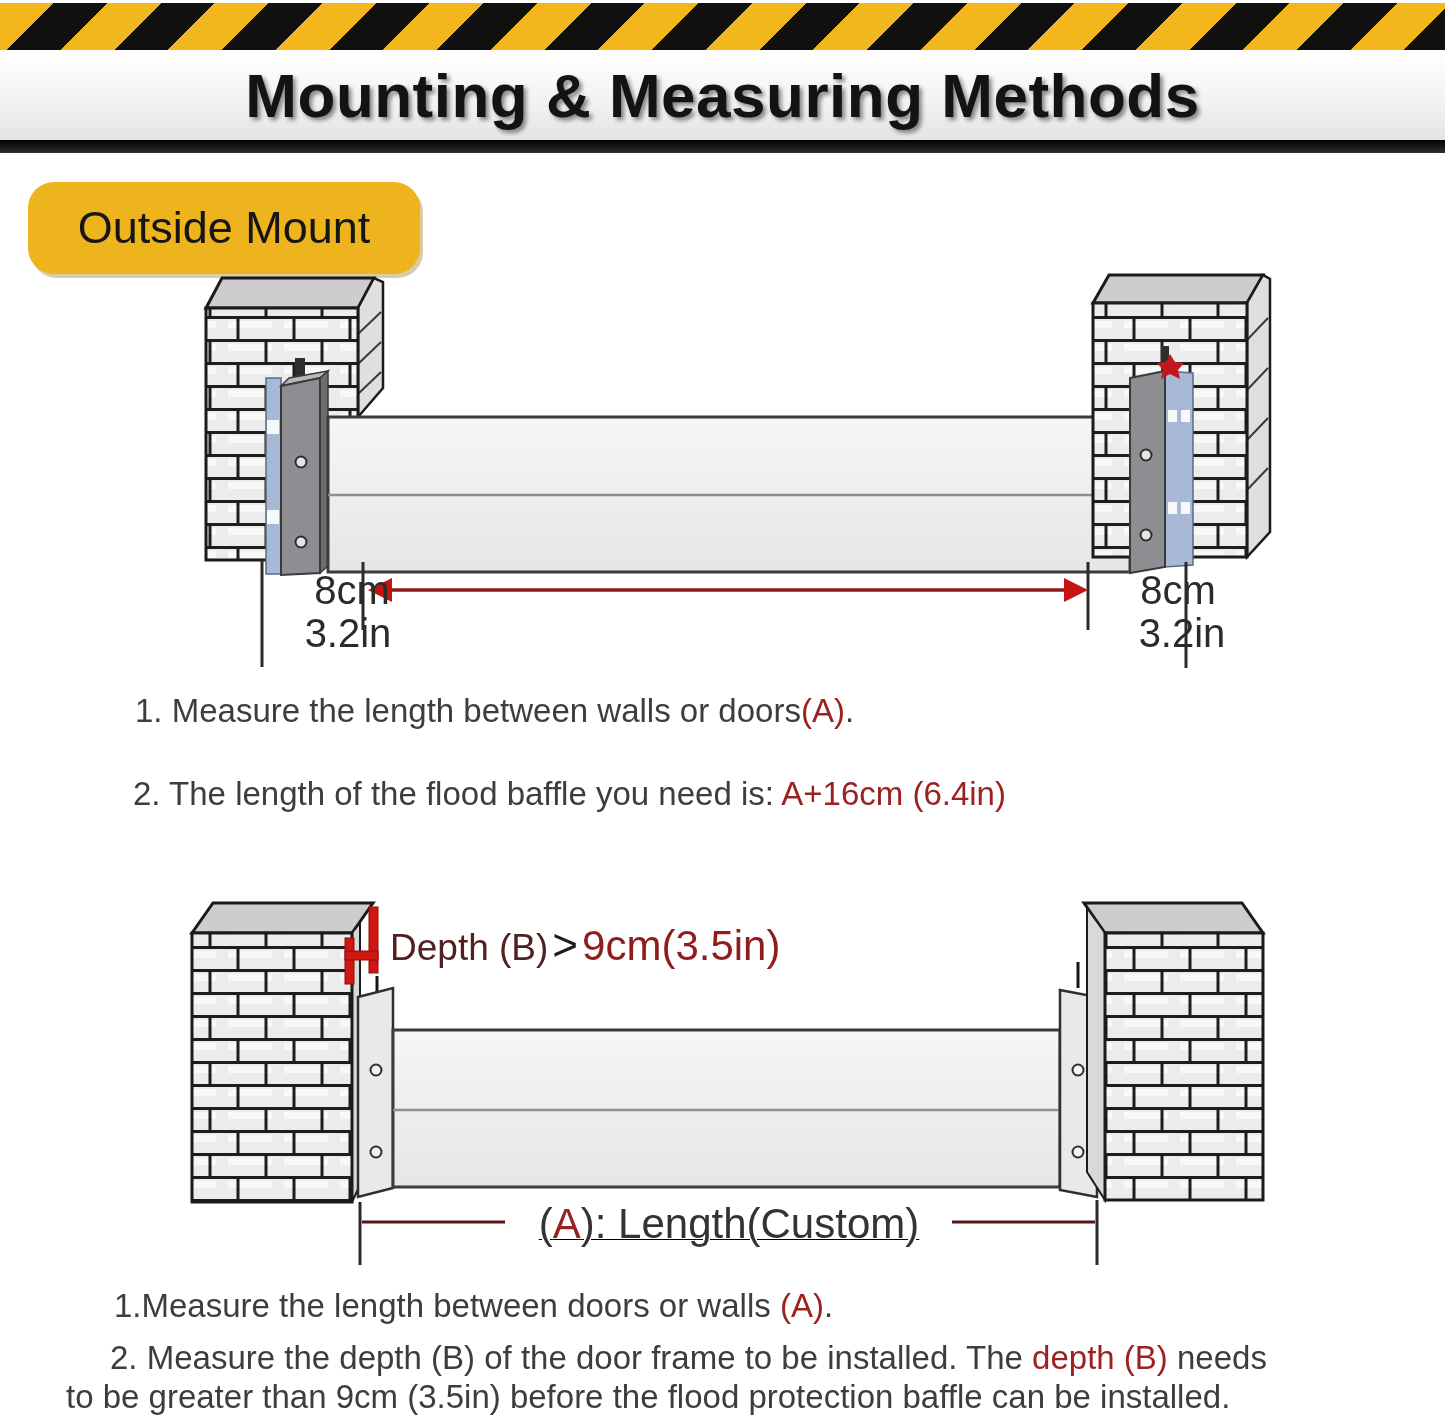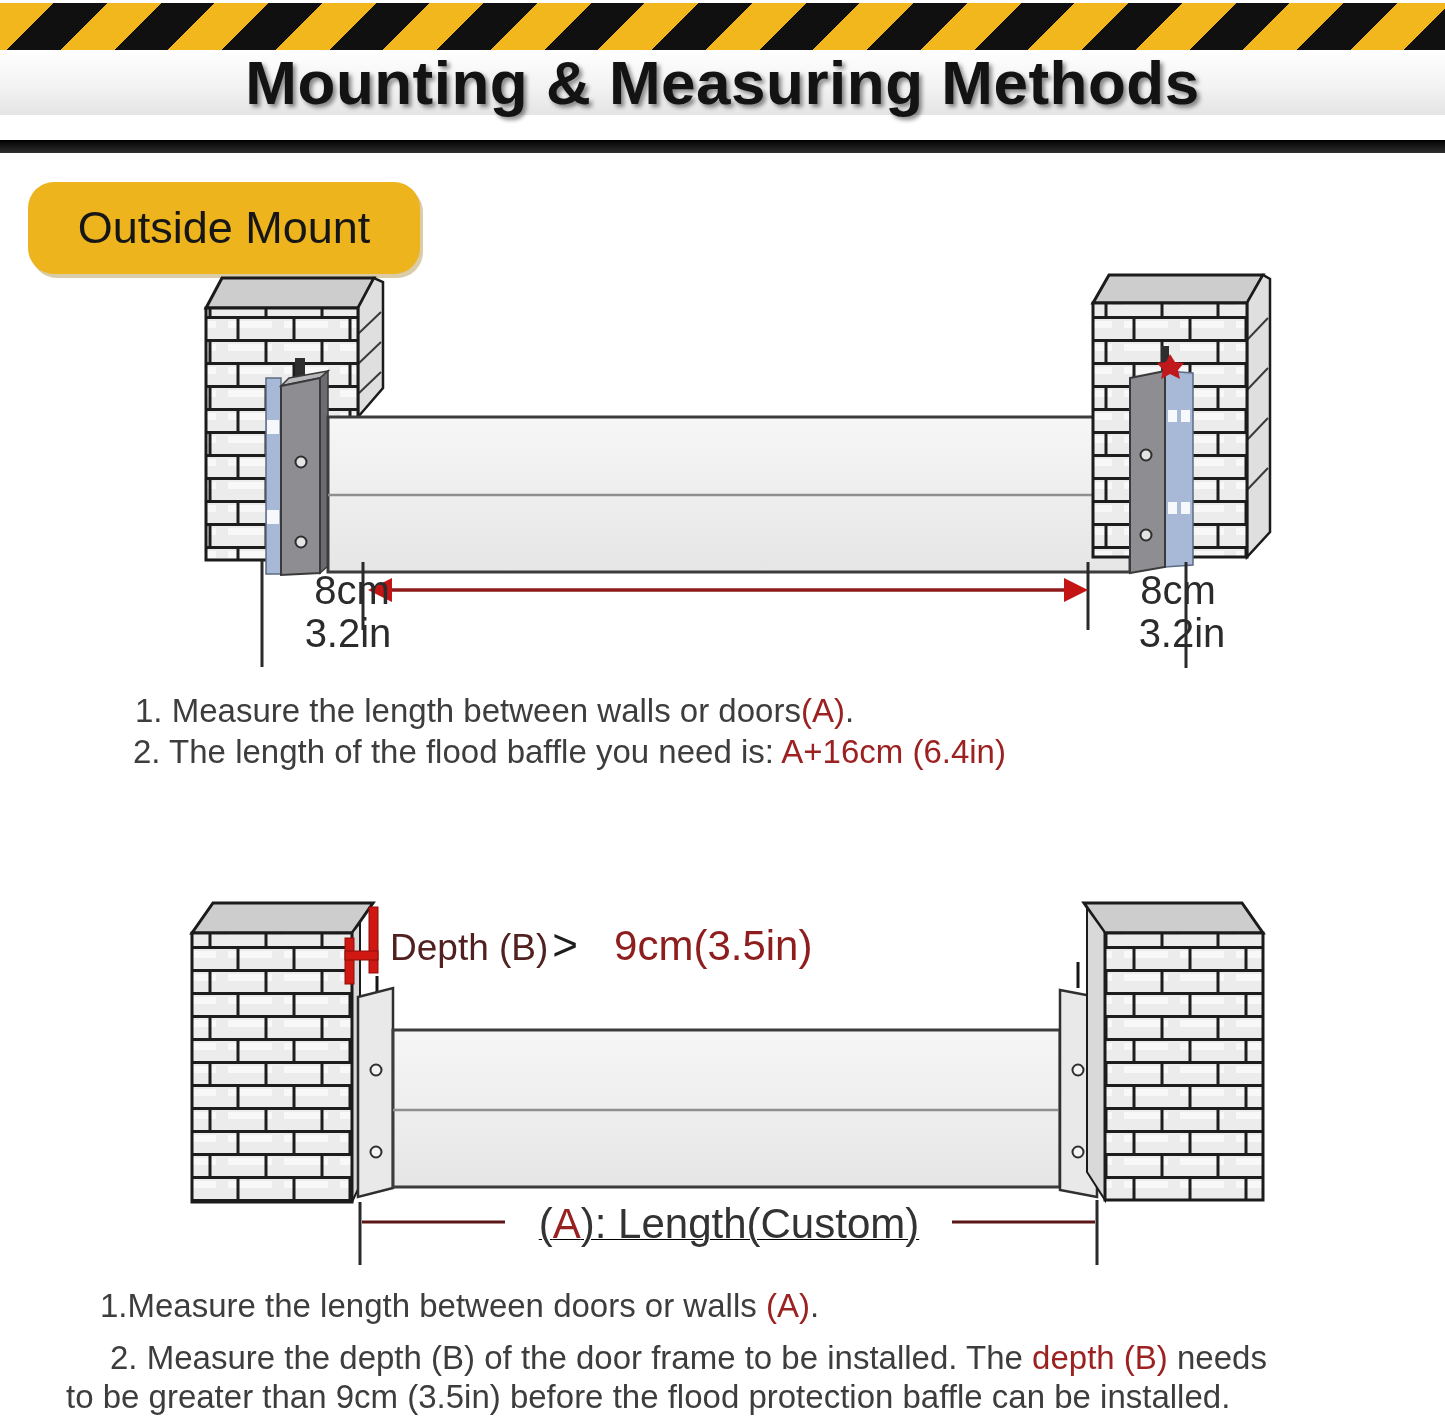--- a/index.html
+++ b/index.html
@@ -3,21 +3,21 @@
 <meta charset="utf-8">
 <style>
   html,body{margin:0;padding:0;background:#ffffff;}
   .page{position:relative;width:1445px;height:1421px;background:#ffffff;overflow:hidden;
         font-family:"Liberation Sans",sans-serif;}
   .abs{position:absolute;}
 
   
   .hazard{left:0;top:3px;width:1445px;height:47px;
     background:repeating-linear-gradient(135deg,#f2b71c 0 38px,#101010 38px 76px);}
-  .titleband{left:0;top:50px;width:1445px;height:65px;
+  .titleband{left:0;top:50px;width:1445px;height:90px;
     background:linear-gradient(180deg,#ffffff 0%,#f3f3f3 55%,#e4e4e4 100%);
     display:flex;align-items:center;justify-content:center;}
   .title{font-size:62px;font-weight:bold;color:#131313;letter-spacing:.5px;
     text-shadow:3px 3px 4px rgba(0,0,0,.45);}
   .blackbar{left:0;top:140px;width:1445px;height:13px;
     background:linear-gradient(180deg,#000000,#303030);}
 
   
   .pill{left:28px;width:392px;height:92px;background:#edb41e;border-radius:26px;
     display:flex;align-items:center;justify-content:center;
@@ -28,21 +28,21 @@
 
   
   .dim{position:absolute;color:#2b2b2b;font-size:40px;line-height:1.0;text-align:center;padding-left:40px;}
   .alabel{position:absolute;white-space:nowrap;}
   .alabel .a{color:#d62320;font-weight:bold;font-size:46px;}
   .alabel .rest{color:#333333;font-size:38px;}
 
   .depth{position:absolute;left:390px;top:920px;white-space:nowrap;display:flex;align-items:baseline;}
   .depth .p1{color:#512020;font-size:37px;}
   .depth .gt{color:#1d1d1d;font-size:44px;padding:0 4px;}
-  .depth .p2{color:#8e1d1d;font-size:42px;margin-left:32px;}
+  .depth .p2{color:#8e1d1d;font-size:42px;}
 
   .idim{position:absolute;left:505px;top:1200px;width:448px;text-align:center;white-space:nowrap;text-decoration:underline;}
   .idim .k{color:#333333;font-size:42px;}
   .idim .a{color:#982222;font-size:42px;}
 
   
   .step{position:absolute;font-size:33px;color:#3d3d3d;white-space:nowrap;line-height:1.05;}
   .step .r{color:#9c2121;}
 </style>
 </head>
@@ -129,21 +129,21 @@
 
   <div class="dim" style="left:262px;top:570px;width:100px;">8cm</div>
   <div class="dim" style="left:252px;top:613px;width:112px;">3.2in</div>
   <div class="dim" style="left:1090px;top:570px;width:96px;">8cm</div>
   <div class="dim" style="left:1092px;top:613px;width:100px;">3.2in</div>
 
 
   <div class="step" style="left:135px;top:694px;">
     <span>1. Measure the length between walls or doors</span><span class="r">(A)</span><span>.</span>
   </div>
-  <div class="step" style="left:133px;top:735px;">
+  <div class="step" style="left:133px;top:777px;">
     <span>2. The length of the flood baffle you need is: </span><span class="r">A+16cm (6.4in)</span>
   </div>
 
 
   <svg class="diag" style="top:900px;" width="1445" height="380" viewBox="0 0 1445 380">
     <defs>
       <pattern id="bkB" width="56" height="46" patternUnits="userSpaceOnUse">
         <rect width="56" height="46" fill="#ececec"></rect>
         <rect x="4" y="5" width="44" height="7" fill="#f8f8f8"></rect>
         <rect x="4" y="28" width="44" height="7" fill="#f8f8f8"></rect>
@@ -202,21 +202,21 @@
   <div class="depth">
     <span class="p1">Depth (B) </span>
       <span class="gt">&gt;</span>
       <span class="p2">9cm(3.5in)</span>
   </div>
 
   <div class="idim">
     <span class="k">(</span><span class="a">A</span><span class="k">): Length(Custom)</span>
   </div>
 
-  <div class="step" style="left:100px;top:1289px;">
+  <div class="step" style="left:114px;top:1289px;">
     <span>1.Measure the length between doors or walls </span><span class="r">(A)</span><span>.</span>
   </div>
   <div class="step" style="left:110px;top:1341px;">
     <span>2. Measure the depth (B) of the door frame to be installed. The </span><span class="r">depth (B)</span><span> needs</span>
   </div>
   <div class="step" style="left:66px;top:1380px;">
     <span>to be greater than 9cm (3.5in) before the flood protection baffle can be installed.</span>
   </div>
 
 </div>

